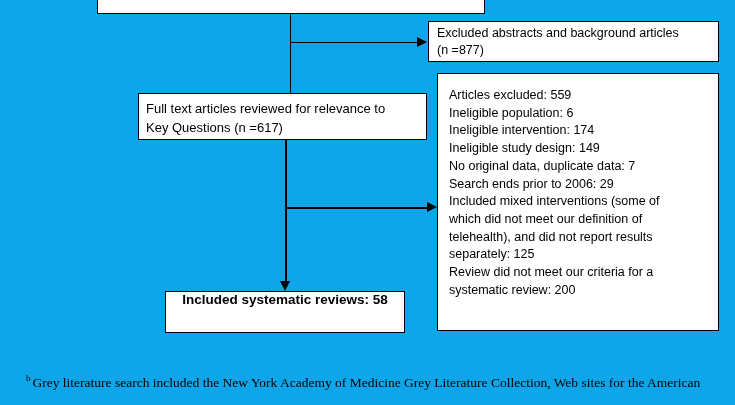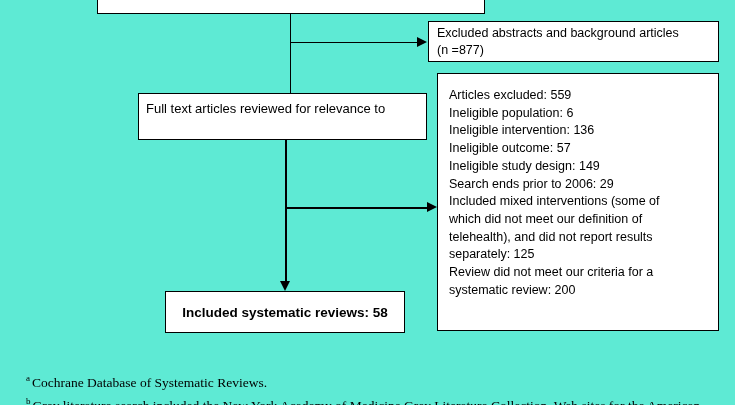--- a/index.html
+++ b/index.html
@@ -4,21 +4,21 @@
 <style>
   html, body {
     margin: 0;
     padding: 0;
     background: #ffffff;
   }
   #canvas {
     position: relative;
     width: 735px;
     height: 405px;
-    background: #5eead4;
+    background: #0ea5e9;
     overflow: hidden;
     font-family: "Liberation Sans", sans-serif;
     color: #000000;
   }
   .box {
     position: absolute;
     box-sizing: border-box;
     border: 1.5px solid #000000;
     background: #ffffff;
   }
@@ -55,21 +55,21 @@
     padding: 6px 8px 0 7px;
     font-size: 13px; line-height: 18.5px;
   }
   #exclusion-reasons-box {
     left: 437px; top: 73px; width: 282px; height: 258px;
     padding: 13px 28px 8px 11px;
     font-size: 12.5px; line-height: 17.7px;
   }
   #included-reviews-box {
     left: 165px; top: 291px; width: 240px; height: 42px;
-    display: flex; align-items: center; justify-content: center;
+    display: flex; align-items: flex-start; justify-content: center;
     font-size: 13.5px; font-weight: bold;
   }
   #footnotes {
     position: absolute;
     left: 26px; top: 369px; width: 706px;
     font-family: "Liberation Serif", serif;
     font-size: 13.5px; line-height: 19.5px;
     white-space: nowrap;
   }
   #footnotes sup {
@@ -89,41 +89,41 @@
   <div class="hline" style="left:289.5px; top:41.5px; width:128px; height:1.5px;"></div>
   <div class="arrowhead-right" style="left:417px; top:36.75px;"></div>
 
   <div class="box" id="excluded-abstracts-box">
     <div>Excluded abstracts and background articles</div>
     <div>(n =877)</div>
   </div>
 
   <div class="box" id="full-text-box">
     <div>Full text articles reviewed for relevance to</div>
+    <div>Key Questions (n =617)</div>
   </div>
 
   <div class="vline" style="left:285px; top:140px; width:1.5px; height:141px;"></div>
   <div class="arrowhead-down" style="left:280.25px; top:281px;"></div>
 
   <div class="hline" style="left:285px; top:207px; width:142px; height:1.5px;"></div>
   <div class="arrowhead-right" style="left:427px; top:202.25px;"></div>
 
   <div class="box" id="exclusion-reasons-box">
     <div>Articles excluded: 559</div>
     <div>Ineligible population: 6</div>
-    <div>Ineligible intervention: 136</div>
-    <div>Ineligible outcome: 57</div>
+    <div>Ineligible intervention: 174</div>
     <div>Ineligible study design: 149</div>
+    <div>No original data, duplicate data: 7</div>
     <div>Search ends prior to 2006: 29</div>
     <div>Included mixed interventions (some of which did not meet our definition of telehealth), and did not report results separately: 125</div>
     <div>Review did not meet our criteria for a systematic review: 200</div>
   </div>
 
   <div class="box" id="included-reviews-box">
     <span>Included systematic reviews: 58</span>
   </div>
 
   <div id="footnotes">
-    <div><sup>a</sup><span>Cochrane Database of Systematic Reviews.</span></div>
     <div><sup>b</sup><span>Grey literature search included the New York Academy of Medicine Grey Literature Collection, Web sites for the American</span></div>
   </div>
 
 </div>
 
 </body></html>

